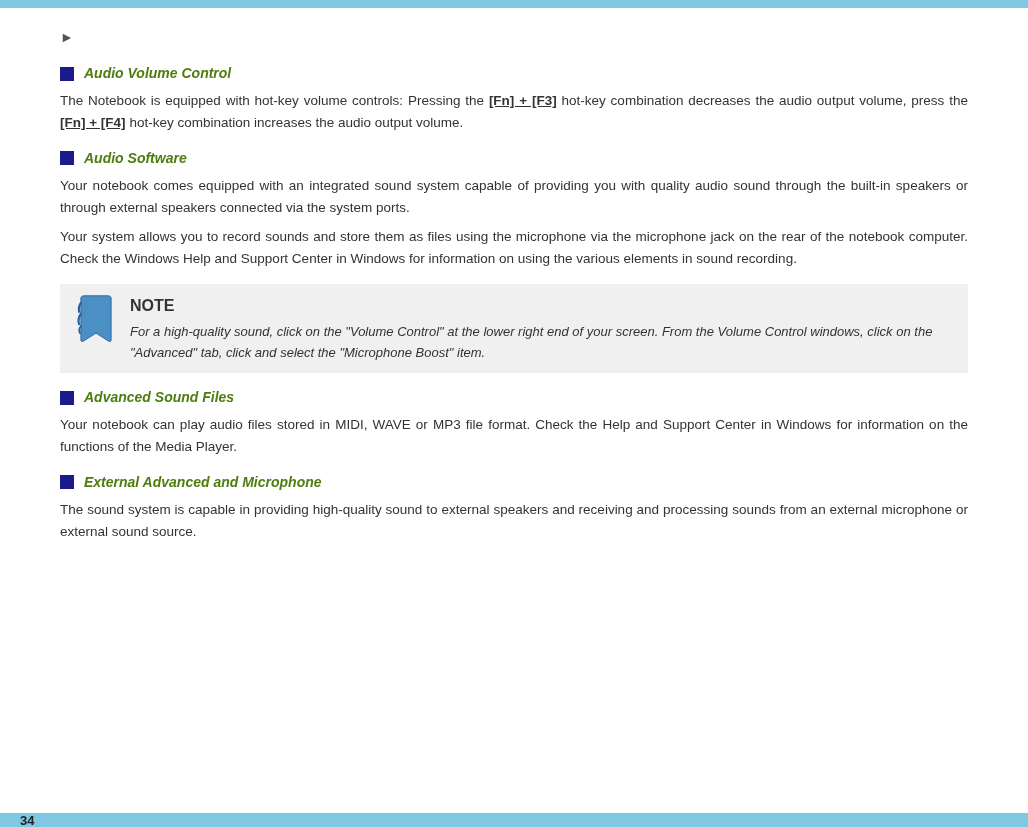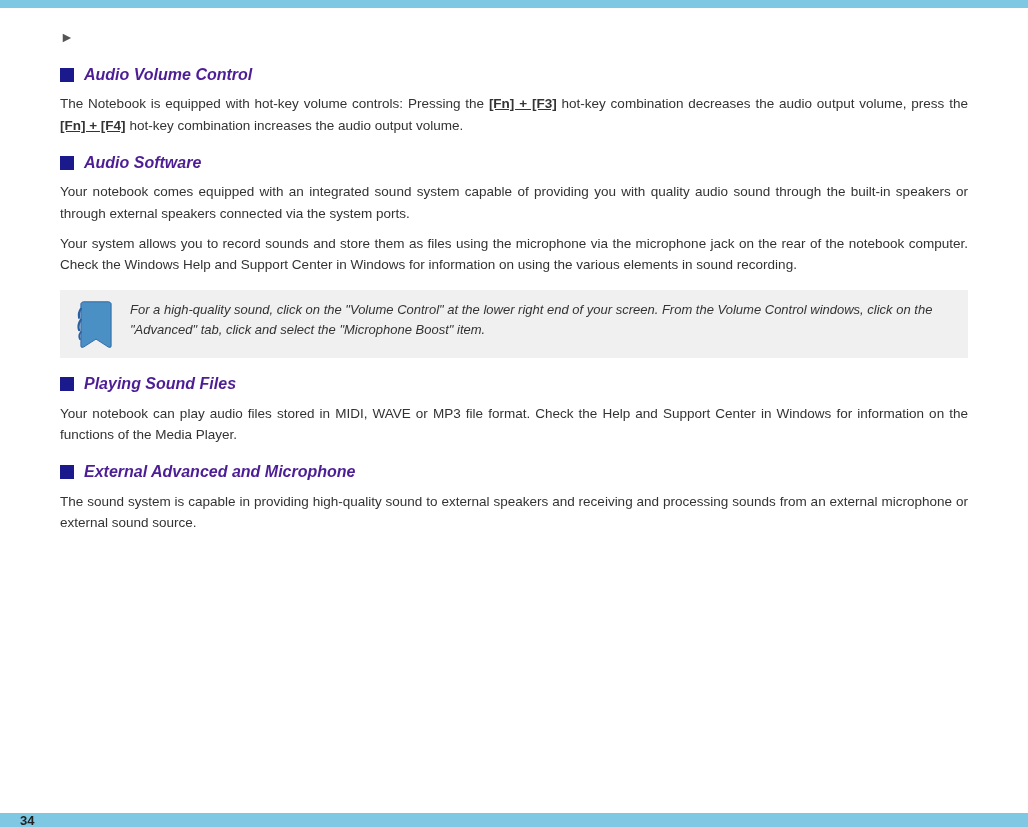--- a/index.html
+++ b/index.html
@@ -57,24 +57,24 @@
 
     .heading-square {
       width: 14px;
       height: 14px;
       background: #1a1a8c;
       margin-right: 10px;
       flex-shrink: 0;
     }
 
     .heading-text {
-      font-size: 16px;
+      font-size: 14px;
       font-weight: bold;
       font-style: italic;
-      color: #4c1d95;
+      color: #4d7c0f;
     }
 
     .body-text {
       font-size: 13.5px;
       color: #333;
       text-align: justify;
       margin-bottom: 8px;
       line-height: 1.6;
     }
 
@@ -168,27 +168,28 @@
       <svg viewBox="0 0 44 54" xmlns="http://www.w3.org/2000/svg">
 
         <path d="M8,2 Q6,2 5,4 L5,52 Q5,54 8,53 L22,44 L36,53 Q39,54 39,52 L39,4 Q38,2 36,2 Z" fill="#4a90c4" stroke="#2a60a0" stroke-width="1"></path>
 
         <path d="M5,10 Q2,14 3,20" fill="none" stroke="#2a60a0" stroke-width="2.5" stroke-linecap="round"></path>
         <path d="M5,22 Q1,28 3,34" fill="none" stroke="#2a60a0" stroke-width="2.5" stroke-linecap="round"></path>
         <path d="M5,36 Q2,40 4,44" fill="none" stroke="#2a60a0" stroke-width="2" stroke-linecap="round"></path>
       </svg>
     </div>
     <div>
+      <div class="note-label">NOTE</div>
       <div class="note-text">For a high-quality sound, click on the "Volume Control" at the lower right end of your screen.   From the Volume Control windows, click on the "Advanced" tab, click and select the "Microphone Boost" item.</div>
     </div>
   </div>
 
   <div class="section-heading">
     <div class="heading-square"></div>
-    <span class="heading-text">Playing Sound Files</span>
+    <span class="heading-text">Advanced Sound Files</span>
   </div>
   <p class="body-text">Your notebook can play audio files stored in MIDI, WAVE or MP3 file format. Check the Help and Support Center in Windows for information on the functions of the Media Player.</p>
 
   <div class="section-heading">
     <div class="heading-square"></div>
     <span class="heading-text">External Advanced and Microphone</span>
   </div>
   <p class="body-text">The sound system is capable in providing high-quality sound to external speakers and receiving and processing sounds from an external microphone or external sound source.</p>
 
 </div>

